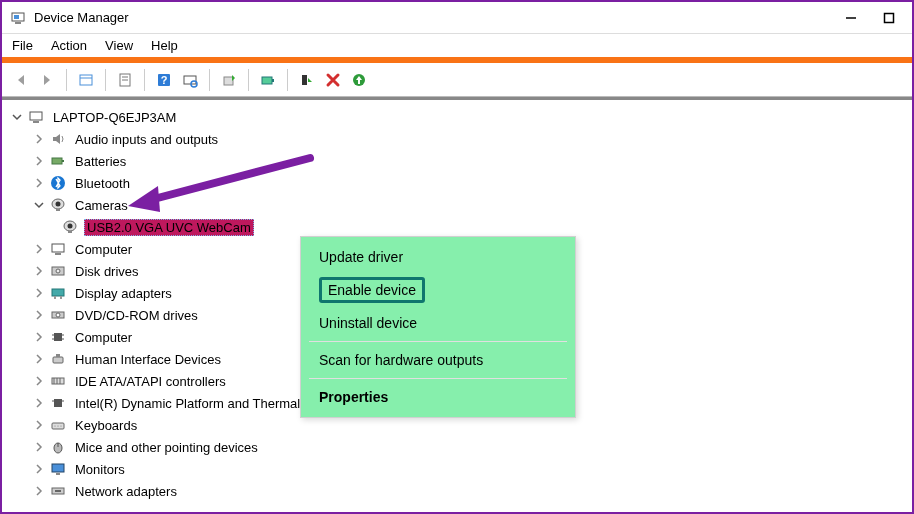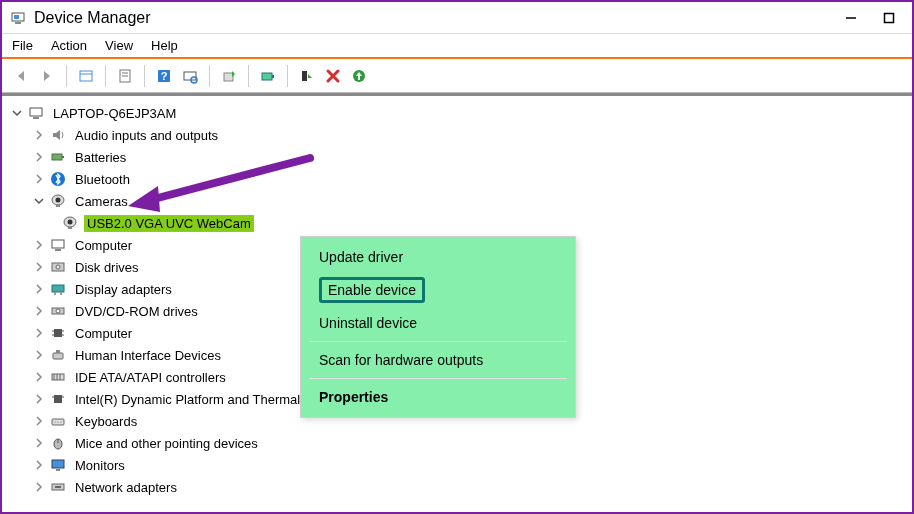--- a/index.html
+++ b/index.html
@@ -1,33 +1,33 @@
 <!DOCTYPE html>
 <html><head>
 <meta charset="utf-8">
 <style>
 * { margin: 0; padding: 0; box-sizing: border-box; }
 body { font-family: "Segoe UI", Tahoma, sans-serif; font-size: 13px; color: #000; background: #fff; width: 914px; height: 514px; border: 2px solid #7b1fa2; overflow: hidden; position: relative; }
 .titlebar { display: flex; align-items: center; height: 32px; padding: 0 8px; border-bottom: 1px solid #ddd; }
 .titlebar .app-icon { width: 16px; height: 16px; margin-right: 8px; display: inline-flex; }
-.titlebar .title { flex: 1; font-size: 16px; }
+.titlebar .title { flex: 1; font-size: 13px; }
 .win-controls { display: flex; gap: 24px; margin-right: 8px; }
 .win-btn { width: 14px; height: 14px; display: inline-flex; align-items: center; justify-content: center; font-size: 14px; cursor: default; }
-.menubar { display: flex; gap: 18px; padding: 4px 10px; font-size: 13px; border-bottom: 2px solid #f97316; }
+.menubar { display: flex; gap: 18px; padding: 4px 10px; font-size: 13px; border-bottom: 6px solid #f97316; }
 .menubar span { cursor: default; }
 .toolbar { display: flex; align-items: center; gap: 4px; padding: 4px 8px; border-bottom: 1px solid #bbb; height: 34px; }
 .tb-sep { width: 1px; height: 22px; background: #ccc; margin: 0 4px; }
 .tb-btn { width: 22px; height: 22px; display: inline-flex; align-items: center; justify-content: center; border: 1px solid transparent; }
 .tree { padding: 6px 4px 6px 8px; overflow: auto; height: calc(100% - 32px - 28px - 34px - 3px); position: relative; }
 .thick-sep { height: 3px; background: #888; }
 .node { display: flex; align-items: center; height: 22px; white-space: nowrap; }
 .node .toggle { width: 14px; height: 14px; display: inline-flex; align-items: center; justify-content: center; font-size: 10px; color: #666; margin-right: 2px; cursor: default; }
 .node .dev-icon { width: 16px; height: 16px; margin: 0 6px 0 2px; display: inline-flex; align-items: center; justify-content: center; }
 .node .label { padding: 1px 3px; }
-.node.selected .label { background: #84cc16; border: 1px dotted #7eb4ea; padding: 0 2px; }
+.node.selected .label { background: #be185d; border: 1px dotted #7eb4ea; padding: 0 2px; }
 .lvl0 { margin-left: 0; }
 .lvl1 { margin-left: 22px; }
 .lvl2 { margin-left: 50px; }
 .context-menu { position: absolute; left: 298px; top: 234px; width: 276px; background: #86efac; border: 1px solid #d0d0d0; box-shadow: 2px 2px 6px rgba(0,0,0,0.15); padding: 6px 0; font-size: 14px; z-index: 20; }
 .context-menu .item { padding: 6px 18px; cursor: default; }
 .context-menu .item.bold { font-weight: 700; }
 .context-menu hr { border: none; border-top: 1px solid #e0e0e0; margin: 4px 8px; }
 .highlight-box { border: 3px solid #0f766e; border-radius: 3px; display: inline-block; padding: 2px 6px; }
 .arrow-annot { position: absolute; left: 118px; top: 148px; z-index: 15; pointer-events: none; }
 svg { display: block; }

